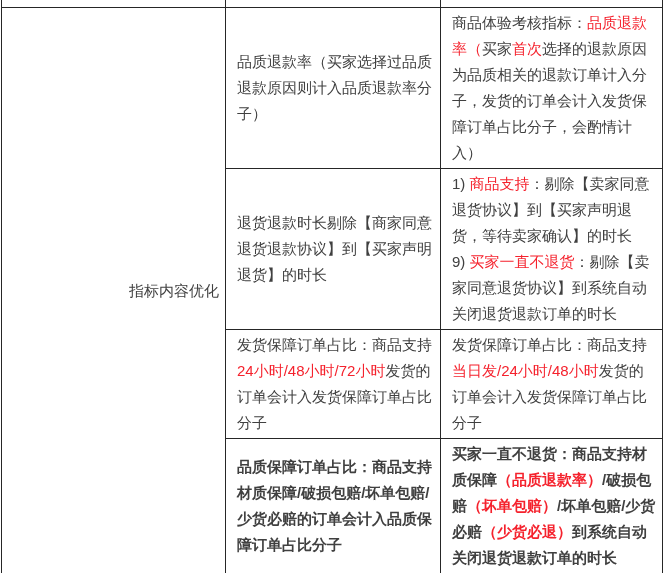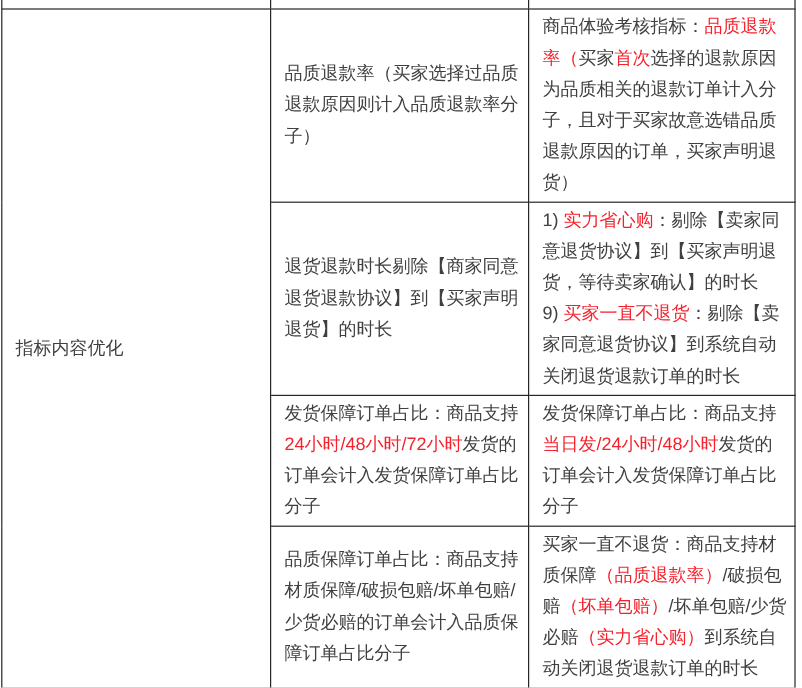--- a/index.html
+++ b/index.html
@@ -25,26 +25,26 @@
   }
   table.cmp td{
     border:1px solid var(--border);
     vertical-align:middle;
     font-size:15px;line-height:26px;color:var(--text);
     padding:2px 6px 2px 11px;
     white-space:pre-wrap;
     word-break:break-all;
   }
   td.cat{
-    text-align:left;padding:2px 4px;
+    text-align:right;padding:2px 4px;
   }
   tr.r1{height:152px;}
   tr.r2{height:160px;}
   tr.r3{height:108px;}
-  tr.r4{height:127px;}
+  tr.r4{height:127px;font-weight:bold;}
   .red-seg{color:var(--red);}
 </style>
 </head>
 <body>
 
 <div class="page">
 
   <div class="stub-line stub-a"></div>
   <div class="stub-line stub-b"></div>
   <div class="stub-line stub-c"></div>
@@ -53,30 +53,30 @@
   <table class="cmp">
     <colgroup>
       <col style="width:224px">
       <col style="width:215px">
       <col style="width:222px">
     </colgroup>
     <tbody>
       <tr class="r1">
         <td class="cat" rowspan="4">指标内容优化</td>
         <td><span>品质退款率（买家选择过品质退款原因则计入品质退款率分子）</span></td>
-        <td><span>商品体验考核指标：</span><span class="red-seg">品质退款率（</span><span>买家</span><span class="red-seg">首次</span><span>选择的退款原因为品质相关的退款订单计入分子，且对于买家故意选错品质退款原因的订单，买家声明退货）</span></td>
+        <td><span>商品体验考核指标：</span><span class="red-seg">品质退款率（</span><span>买家</span><span class="red-seg">首次</span><span>选择的退款原因为品质相关的退款订单计入分子，发货的订单会计入发货保障订单占比分子，会酌情计入）</span></td>
       </tr>
       <tr class="r2">
         <td><span>退货退款时长剔除【商家同意退货退款协议】到【买家声明退货】的时长</span></td>
-        <td><span>1) </span><span class="red-seg">实力省心购</span><span>：剔除【卖家同意退货协议】到【买家声明退货，等待卖家确认】的时长
+        <td><span>1) </span><span class="red-seg">商品支持</span><span>：剔除【卖家同意退货协议】到【买家声明退货，等待卖家确认】的时长
 9) </span><span class="red-seg">买家一直不退货</span><span>：剔除【卖家同意退货协议】到系统自动关闭退货退款订单的时长</span></td>
       </tr>
       <tr class="r3">
         <td><span>发货保障订单占比：商品支持</span><span class="red-seg">24小时/48小时/72小时</span><span>发货的订单会计入发货保障订单占比分子</span></td>
         <td><span>发货保障订单占比：商品支持</span><span class="red-seg">当日发/24小时/48小时</span><span>发货的订单会计入发货保障订单占比分子</span></td>
       </tr>
       <tr class="r4">
         <td><span>品质保障订单占比：商品支持材质保障/破损包赔/坏单包赔/少货必赔的订单会计入品质保障订单占比分子</span></td>
-        <td><span>买家一直不退货：商品支持材质保障</span><span class="red-seg">（品质退款率）</span><span>/破损包赔</span><span class="red-seg">（坏单包赔）</span><span>/坏单包赔/少货必赔</span><span class="red-seg">（实力省心购）</span><span>到系统自动关闭退货退款订单的时长</span></td>
+        <td><span>买家一直不退货：商品支持材质保障</span><span class="red-seg">（品质退款率）</span><span>/破损包赔</span><span class="red-seg">（坏单包赔）</span><span>/坏单包赔/少货必赔</span><span class="red-seg">（少货必退）</span><span>到系统自动关闭退货退款订单的时长</span></td>
       </tr>
     </tbody>
   </table>
 </div>
 
 </body></html>

